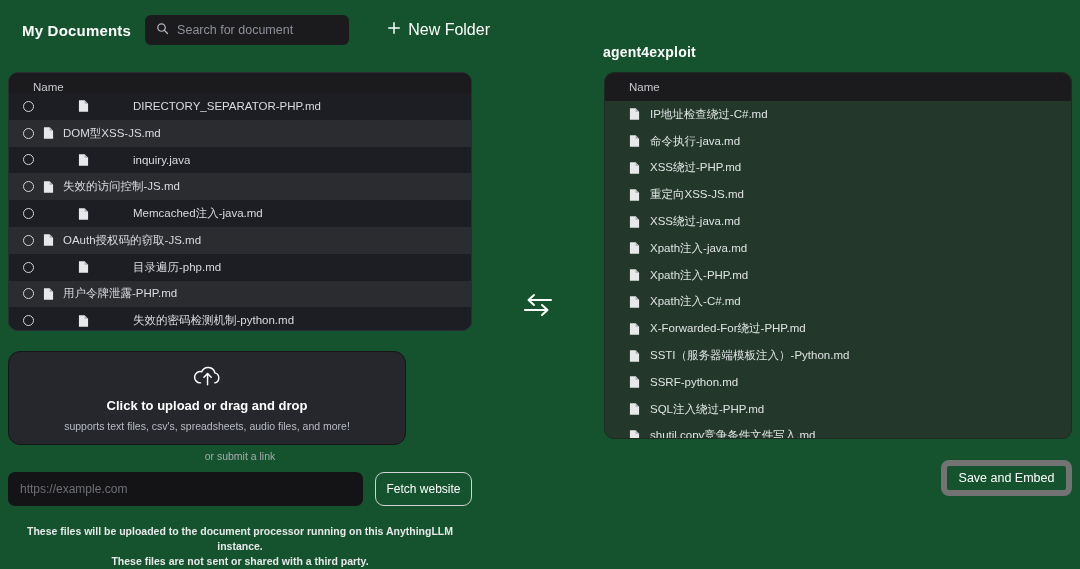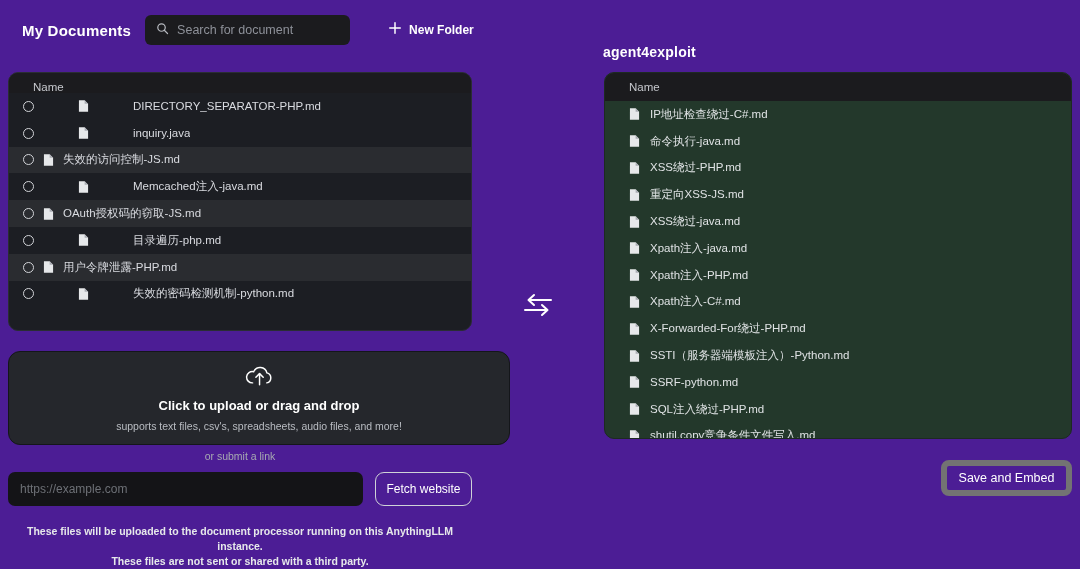--- a/index.html
+++ b/index.html
@@ -5,21 +5,21 @@
   * { box-sizing: border-box; margin: 0; padding: 0; }
   html, body {
     width: 1080px; height: 569px;
     background: #3b4049;
     font-family: "Liberation Sans", "DejaVu Sans", sans-serif;
     overflow: hidden;
   }
   #app {
     position: relative;
     width: 1080px; height: 569px;
-    background: #4c1d95;
+    background: #14532d;
   }
 
   
   .left-header {
     position: absolute; left: 0; top: 0;
     width: 490px; height: 60px;
     display: flex; align-items: center;
     padding-left: 22px; gap: 14px;
   }
   .panel-title {
@@ -33,21 +33,21 @@
     padding: 12px 11px;
   }
   .search-box .ph {
     color: #8e9199; font-size: 12.5px; white-space: nowrap;
   }
   .new-folder {
     display: flex; align-items: center; gap: 7px;
     margin-left: 24px; cursor: pointer;
   }
   .new-folder .lbl {
-    color: #ffffff; font-size: 12px; font-weight: bold; white-space: nowrap;
+    color: #ffffff; font-size: 16px; font-weight: normal; white-space: nowrap;
   }
 
   .right-header {
     position: absolute; left: 592px; top: 0;
     width: 468px; height: 60px;
     display: flex; align-items: flex-end; padding-left: 11px;
   }
   .right-header .folder-name {
     color: #ffffff; font-size: 14px; font-weight: bold; letter-spacing: .2px;
   }
@@ -110,21 +110,21 @@
   .transfer {
     position: absolute; left: 521px; top: 288px;
     width: 34px; height: 34px;
     display: flex; align-items: center; justify-content: center;
     cursor: pointer;
   }
 
   
   .upload {
     position: absolute; left: 8px; top: 351px;
-    width: 502px; height: 94px;
+    width: 398px; height: 94px;
     background: #25272c;
     border: 1.5px solid #14161a;
     border-radius: 12px;
     display: flex; flex-direction: column;
     align-items: center; justify-content: center;
     gap: 7px; cursor: pointer;
   }
   .upload .big {
     color: #ffffff; font-size: 13px; font-weight: bold;
   }
@@ -213,20 +213,30 @@
     <div class="rows clipped" id="left-rows">
         <div class="row odd">
           <span class="cbx"></span>
           <span>
             <svg class="ficon" width="11" height="14" viewBox="0 0 12 15">
               <path d="M1 1.2h6.2L11 5v8.8H1z" fill="#e6e8ea"></path>
               <path d="M7.2 1.2 L11 5 H7.2 Z" fill="#a9acb2"></path>
             </svg>
           </span>
           <span class="fname">DIRECTORY_SEPARATOR-PHP.md</span>
+        </div>
+        <div class="row even">
+          <span class="cbx"></span>
+          <span>
+            <svg class="ficon" width="11" height="14" viewBox="0 0 12 15">
+              <path d="M1 1.2h6.2L11 5v8.8H1z" fill="#e6e8ea"></path>
+              <path d="M7.2 1.2 L11 5 H7.2 Z" fill="#a9acb2"></path>
+            </svg>
+          </span>
+          <span class="fname">DOM型XSS-JS.md</span>
         </div>
         <div class="row odd">
           <span class="cbx"></span>
           <span>
             <svg class="ficon" width="11" height="14" viewBox="0 0 12 15">
               <path d="M1 1.2h6.2L11 5v8.8H1z" fill="#e6e8ea"></path>
               <path d="M7.2 1.2 L11 5 H7.2 Z" fill="#a9acb2"></path>
             </svg>
           </span>
           <span class="fname">inquiry.java</span>

